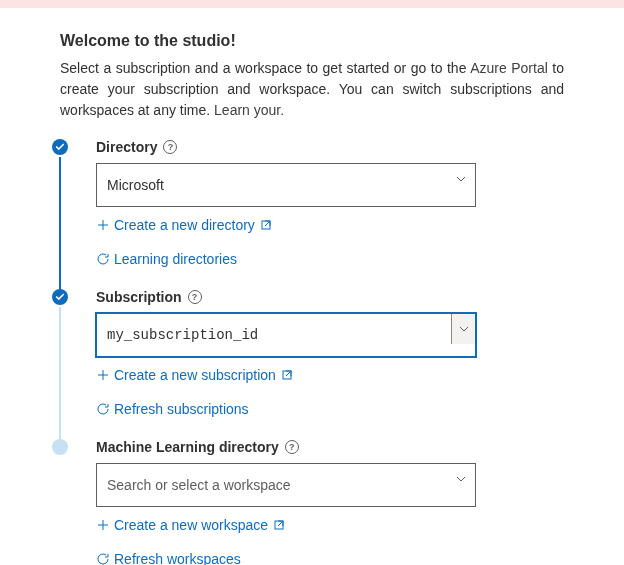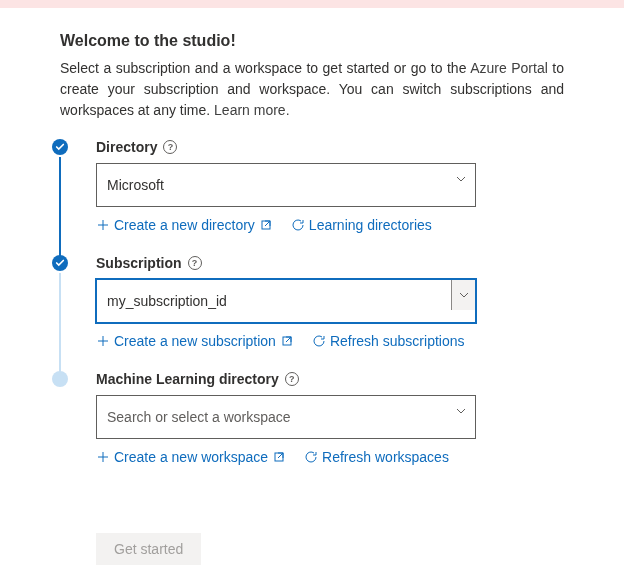--- a/index.html
+++ b/index.html
@@ -112,20 +112,21 @@
       background: #fff;
       color: #323130;
       font-family: inherit;
     }
     .select-input.placeholder {
       color: #605e5c;
     }
     .select-input.selected-outline {
       outline: 2px solid #0f6cbd;
       outline-offset: -1px;
+      font-family: Liberation Mono, monospace;
     }
     .chevron {
       position: absolute;
       right: 1px;
       top: 1px;
       width: 28px;
       height: 30px;
       display: flex;
       align-items: center;
       justify-content: center;
@@ -138,20 +139,21 @@
       right: 1px;
     }
     .chevron svg {
       width: 12px;
       height: 12px;
     }
     .actions {
       display: flex;
       gap: 18px;
       align-items: flex-start;
+      flex-direction: column;
     }
     .action-link {
       color: #0f6cbd;
       font-size: 14px;
       display: inline-flex;
       align-items: center;
       gap: 4px;
       cursor: pointer;
     }
     .action-link svg {
@@ -174,21 +176,21 @@
   </style>
 </head>
 <body>
 
 <div class="pink-bar"></div>
 
 <div class="container">
   <h1>Welcome to the studio!</h1>
 
   <p class="intro">
-    <span>Select a subscription and a workspace to get started or go to the </span><a class="link">Azure Portal</a><span> to create your subscription and workspace. You can switch subscriptions and workspaces at any time. </span><a class="link">Learn more.</a>
+    <span>Select a subscription and a workspace to get started or go to the </span><a class="link">Azure Portal</a><span> to create your subscription and workspace. You can switch subscriptions and workspaces at any time. </span><a class="link">Learn your.</a>
   </p>
 
   <div class="steps">
 
     <div class="step">
       <div class="step-icon">
         <svg viewBox="0 0 12 12" fill="none">
             <path d="M2 6l2.5 2.5L10 3" stroke="#fff" stroke-width="2" stroke-linecap="round"></path>
           </svg>
       </div>

